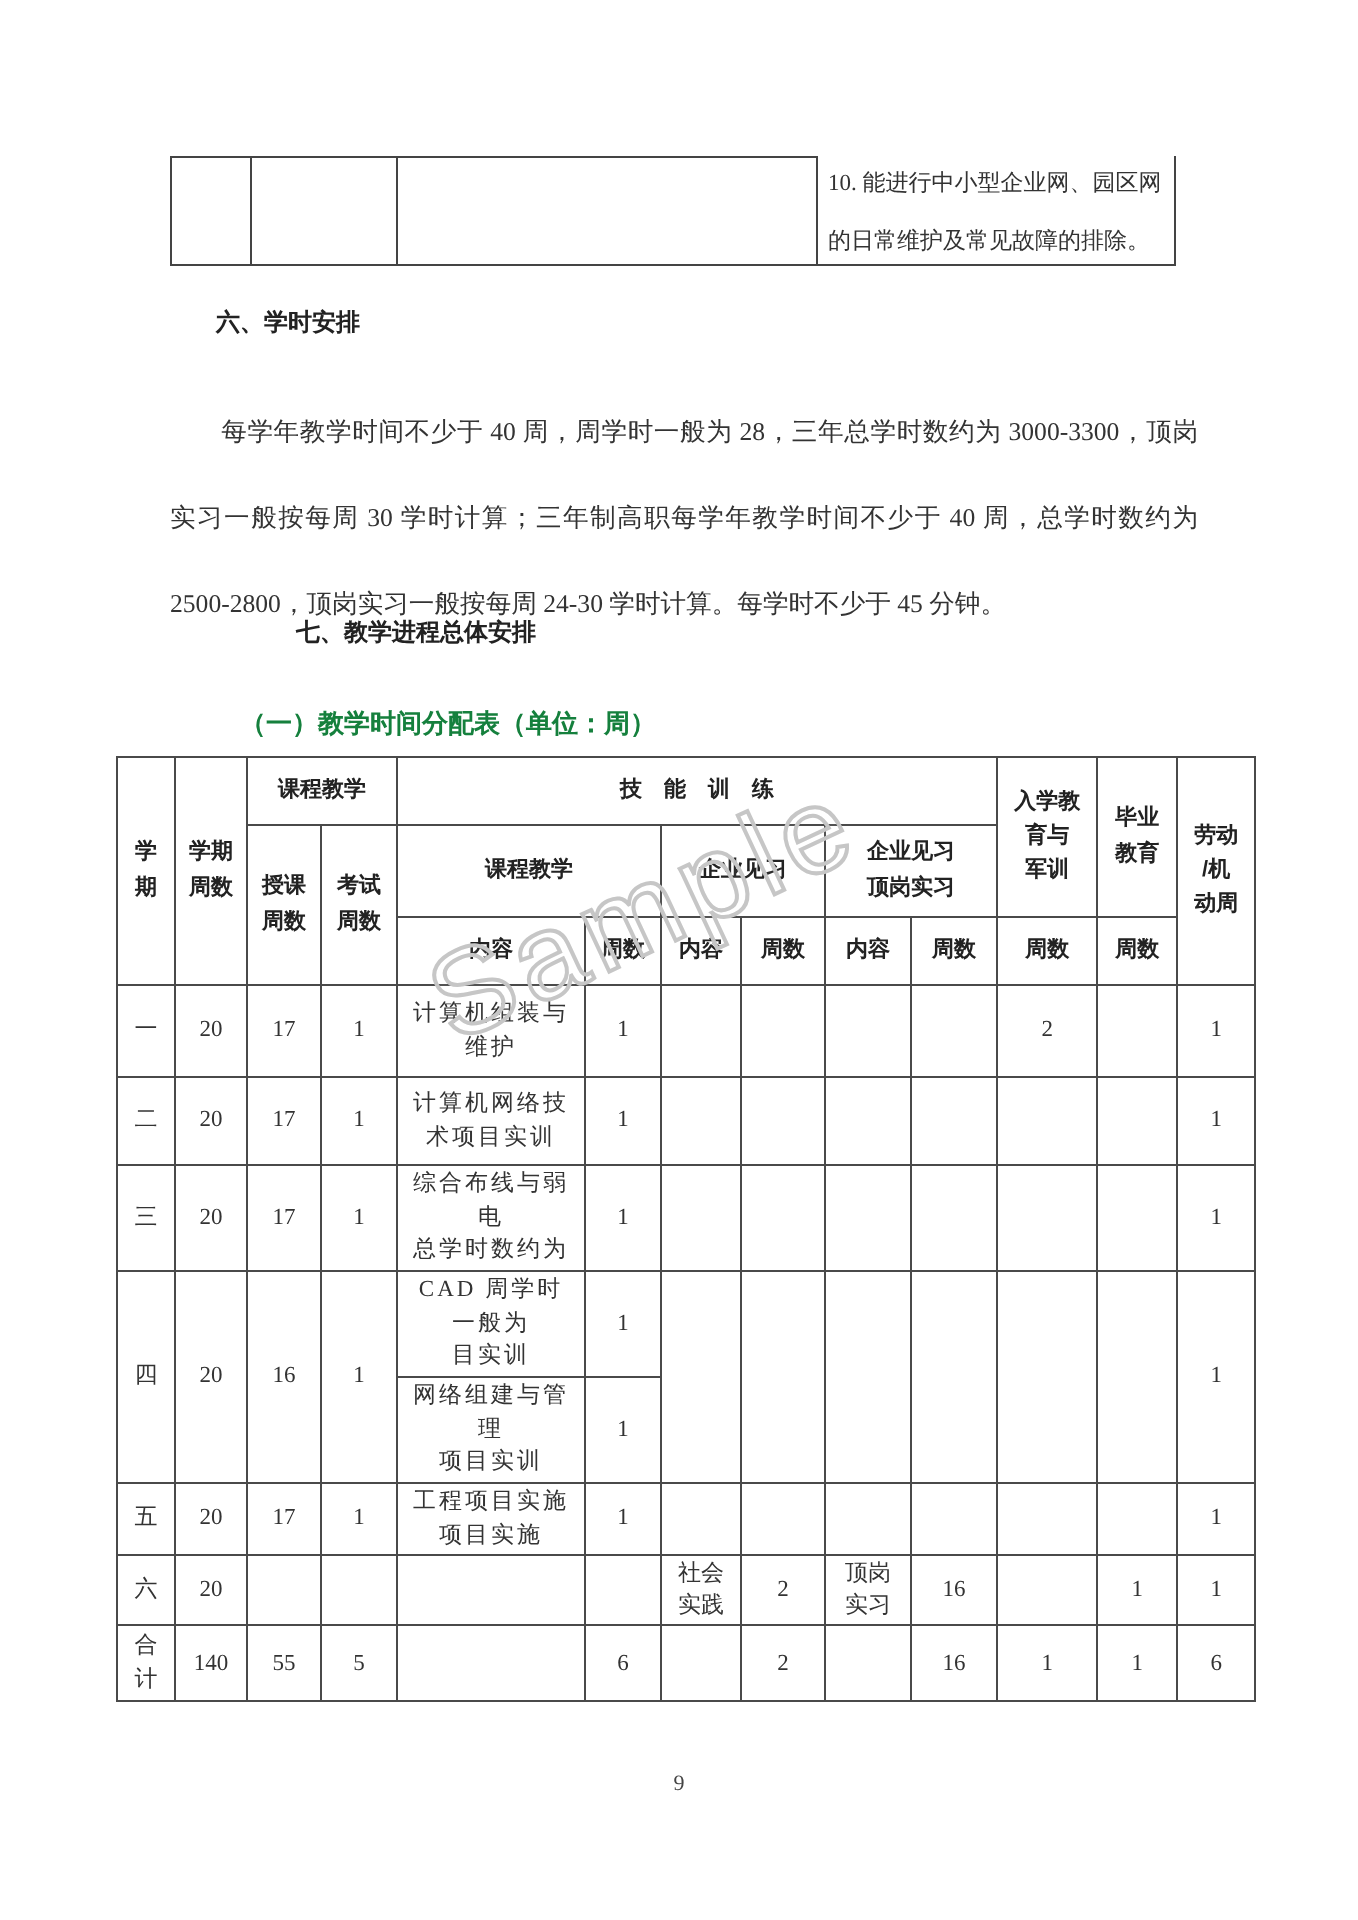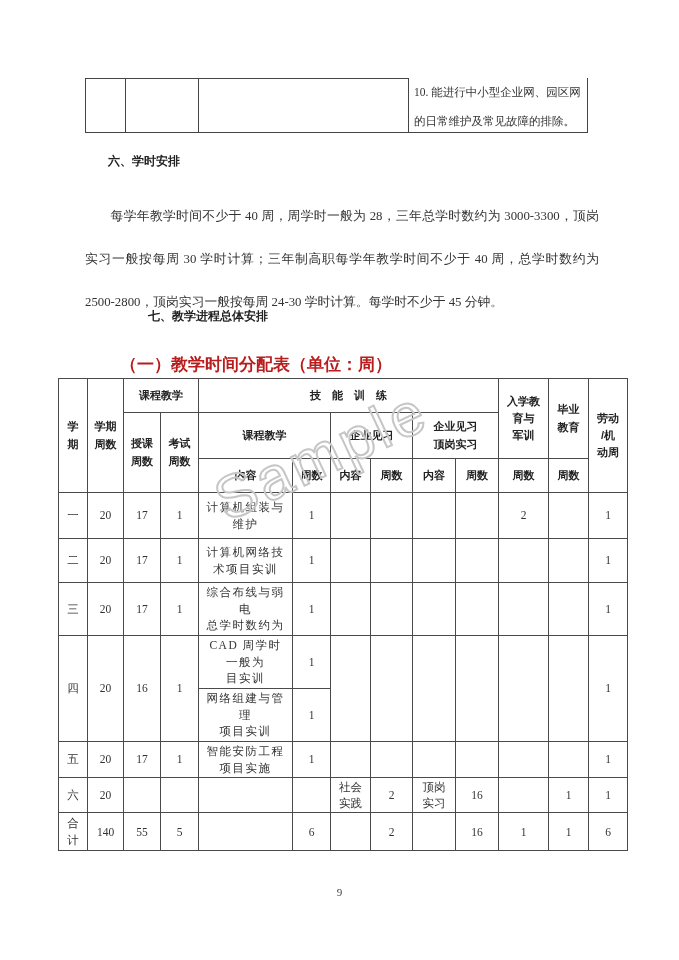--- a/index.html
+++ b/index.html
@@ -14,22 +14,22 @@
   .fcol.c2 { width: 73px; }
   .fcol.c3 { width: 210px; }
   .fcol.c4 { width: 180px; border-top: none; border-right: 1px solid #444; }
   .fragment-text { font-size: 11.5px; line-height: 29px; padding: 0 5px; white-space: pre-line; }
 
   
   .h-sec { position: absolute; font-family: "Liberation Sans", "DejaVu Sans", sans-serif;
     font-weight: bold; font-size: 12px; color: #222; }
   .h6 { left: 108px; top: 153px; }
   .h7 { left: 108px; top: 308px; margin-left: 40px; }
-  .caption { position: absolute; left: 120px; top: 353px; font-weight: bold; font-size: 17px;
-    font-family: "Liberation Sans", "DejaVu Sans", sans-serif; color: #b91c1c; }
+  .caption { position: absolute; left: 120px; top: 353px; font-weight: bold; font-size: 13px;
+    font-family: "Liberation Sans", "DejaVu Sans", sans-serif; color: #15803d; }
   .para { position: absolute; left: 85px; top: 195px; width: 514px; font-size: 12.8px;
     line-height: 43px; text-align: justify; text-indent: 2em; color: #333; }
 
   
   table.sched { position: absolute; left: 58px; top: 378px; width: 569px;
     border-collapse: collapse; table-layout: fixed; }
   table.sched th, table.sched td { border: 1px solid #4a4a4a; text-align: center;
     vertical-align: middle; font-size: 11.5px; white-space: pre-line; overflow: hidden; }
   table.sched th { font-family: "Liberation Sans", "DejaVu Sans", sans-serif;
     font-weight: bold; font-size: 11px; line-height: 1.55; color: #222; margin-top: 16px; }
@@ -194,21 +194,21 @@
     <td class="content">网络组建与管理
 项目实训</td>
     <td>1</td>
   </tr>
 
   <tr class="br5">
     <td>五</td>
     <td>20</td>
     <td>17</td>
     <td>1</td>
-    <td class="content">智能安防工程
+    <td class="content">工程项目实施
 项目实施</td>
     <td>1</td>
     <td></td>
     <td></td>
     <td></td>
     <td></td>
     <td></td>
     <td></td>
     <td>1</td>
   </tr>

